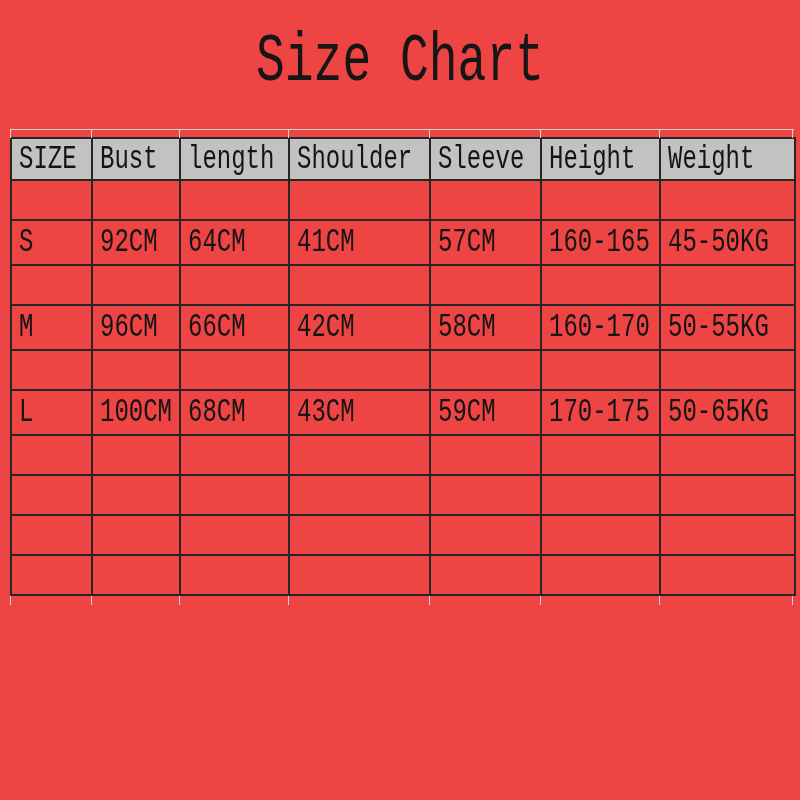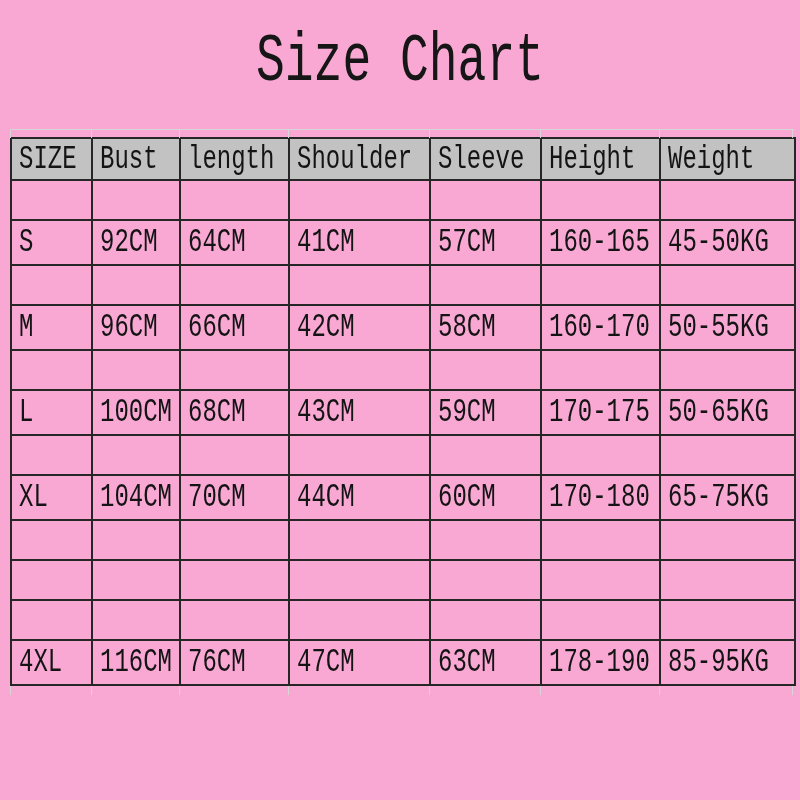--- a/index.html
+++ b/index.html
@@ -9,21 +9,21 @@
     width: 800px;
     height: 800px;
     overflow: hidden;
     font-family: "Liberation Mono", "DejaVu Sans Mono", monospace;
     color: #141414;
   }
   .page {
     position: relative;
     width: 800px;
     height: 800px;
-    background: #f9a8d4;
+    background: #ef4444;
   }
   .title {
     position: absolute;
     top: 36px;
     left: 0;
     width: 800px;
     text-align: center;
     font-size: 48px;
     font-weight: normal;
     margin: 0;
@@ -197,67 +197,49 @@
 
       <tr class="spacer">
         <td></td>
             <td></td>
             <td></td>
             <td></td>
             <td></td>
             <td></td>
             <td></td>
       </tr>
-      <tr class="data">
-        <td><span class="t">XL</span></td>
-        <td><span class="t">104CM</span></td>
-        <td><span class="t">70CM</span></td>
-        <td><span class="t">44CM</span></td>
-        <td><span class="t">60CM</span></td>
-        <td><span class="t">170-180</span></td>
-        <td><span class="t">65-75KG</span></td>
-      </tr>
-
-      <tr class="spacer">
-        <td></td>
-            <td></td>
-            <td></td>
-            <td></td>
-            <td></td>
-            <td></td>
-            <td></td>
-      </tr>
-
-      <tr class="spacer">
-        <td></td>
-            <td></td>
-            <td></td>
-            <td></td>
-            <td></td>
-            <td></td>
-            <td></td>
-      </tr>
-
-      <tr class="spacer">
-        <td></td>
-            <td></td>
-            <td></td>
-            <td></td>
-            <td></td>
-            <td></td>
-            <td></td>
-      </tr>
-      <tr class="data">
-        <td><span class="t">4XL</span></td>
-        <td><span class="t">116CM</span></td>
-        <td><span class="t">76CM</span></td>
-        <td><span class="t">47CM</span></td>
-        <td><span class="t">63CM</span></td>
-        <td><span class="t">178-190</span></td>
-        <td><span class="t">85-95KG</span></td>
+
+      <tr class="spacer">
+        <td></td>
+            <td></td>
+            <td></td>
+            <td></td>
+            <td></td>
+            <td></td>
+            <td></td>
+      </tr>
+
+      <tr class="spacer">
+        <td></td>
+            <td></td>
+            <td></td>
+            <td></td>
+            <td></td>
+            <td></td>
+            <td></td>
+      </tr>
+
+      <tr class="spacer">
+        <td></td>
+            <td></td>
+            <td></td>
+            <td></td>
+            <td></td>
+            <td></td>
+            <td></td>
       </tr>
     </tbody>
       </table>
 
     <div class="remnant-bottom">
       <span class="stub s0"></span>
       <span class="stub s1"></span>
       <span class="stub s2"></span>
       <span class="stub s3"></span>
       <span class="stub s4"></span>

